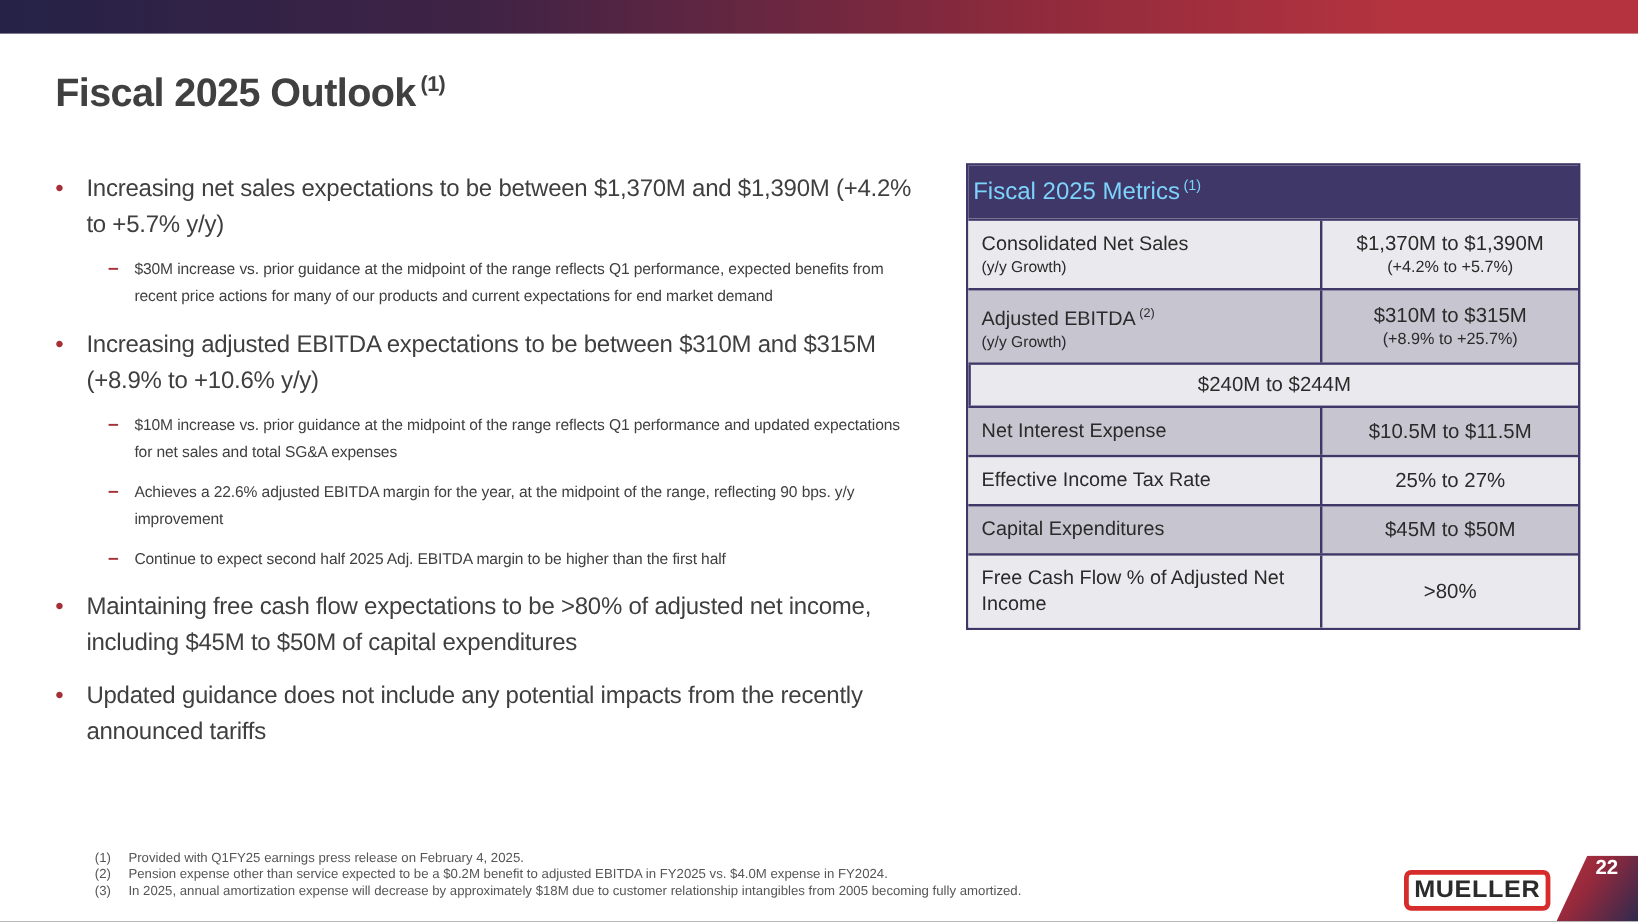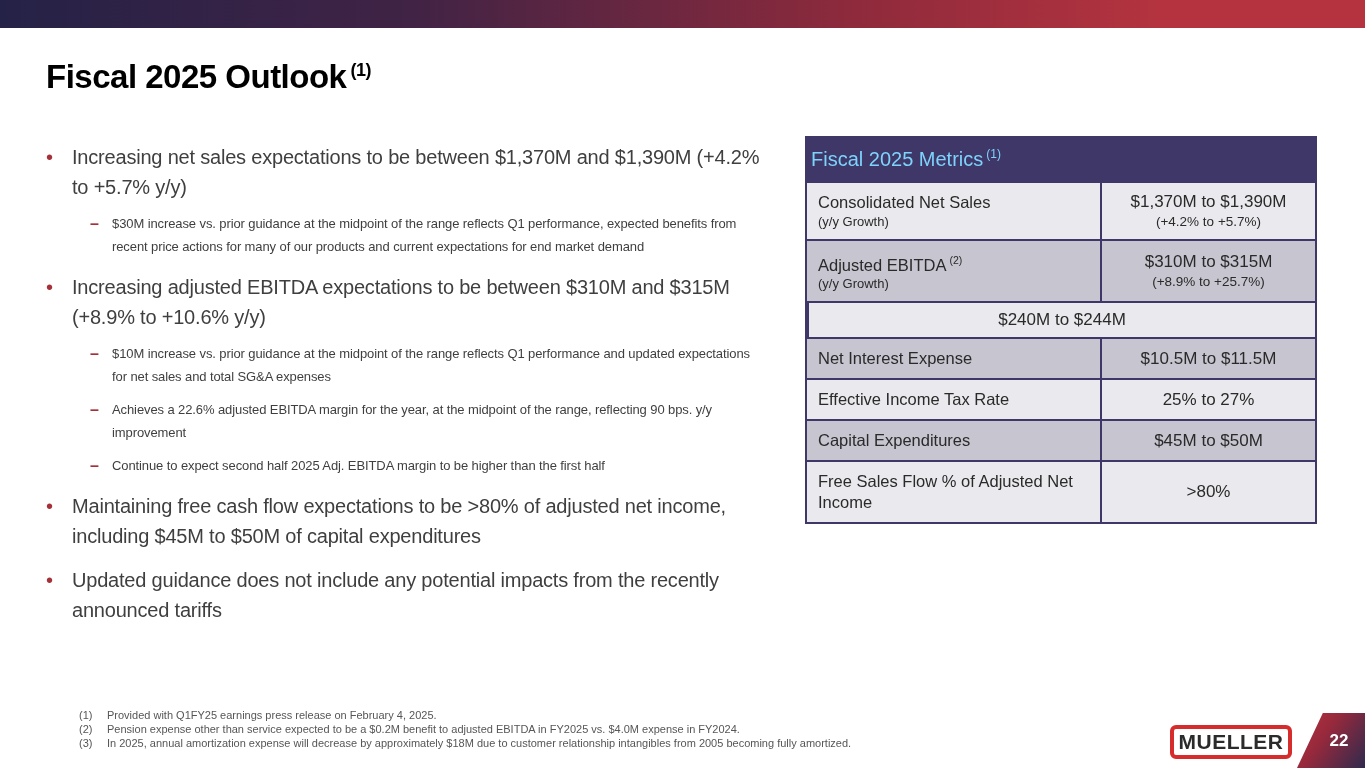--- a/index.html
+++ b/index.html
@@ -10,21 +10,21 @@
     font-family: "Liberation Sans", sans-serif;
     overflow: hidden;
     margin: 0 auto;
   }
   .topbar {
     position: absolute; left:0; top:0; width:100%; height:28px;
     background: linear-gradient(90deg, #252247 0%, #402345 30%, #8d2a3c 62%, #b4333f 85%, #b4333f 100%);
   }
   .title {
     position: absolute; left:46px; top:58px;
-    font-size: 33px; font-weight: bold; color: #000000;
+    font-size: 33px; font-weight: bold; color: #404040;
     letter-spacing: -0.5px;
   }
   .title sup { font-size: 18px; margin-left: 4px; }
 
   
   .bullets { position: absolute; left:46px; top:142px; width:724px; color:#3f3f3f; }
   .b-item { display:flex; margin-top:14px; }
   .b-item:first-child { margin-top:0; }
   .b-dot { width:26px; flex:0 0 26px; color:#a53038; font-size:20px; line-height:30px; }
   .b-text { font-size:20px; line-height:30px; letter-spacing:-0.2px; }
@@ -76,21 +76,21 @@
   .logo span {
     font-size:21px; font-weight:bold; color:#2b2b2b; letter-spacing:0.5px;
     transform: scaleY(0.95);
   }
 
   
   .page-corner {
     position:absolute; left:1297px; top:713px; width:68px; height:55px;
     background: linear-gradient(125deg, #b5333f 0%, #97293c 40%, #2f2a4e 100%);
     clip-path: polygon(38% 0, 100% 0, 100% 100%, 0 100%);
-    display:flex; align-items:center; justify-content:center;
+    display:flex; justify-content:center;
   }
   .page-corner span {
     color:#ffffff; font-size:17px; font-weight:bold; padding-left:16px;
   }
 </style>
 </head>
 <body>
 
 <div class="slide">
 
@@ -196,21 +196,21 @@
       <div class="m-label">
         <div class="m-label-main"><span>Capital Expenditures</span></div>
       </div>
       <div class="m-value">
         <div class="m-value-main">$45M to $50M</div>
       </div>
     </div>
 
     <div class="m-row">
       <div class="m-label">
-        <div class="m-label-main"><span>Free Sales Flow % of Adjusted Net Income</span></div>
+        <div class="m-label-main"><span>Free Cash Flow % of Adjusted Net Income</span></div>
       </div>
       <div class="m-value">
         <div class="m-value-main">&gt;80%</div>
       </div>
     </div>
   </div>
 
   <div class="footnotes">
     <div class="fn-line">
       <span class="fn-num">(1)</span>

